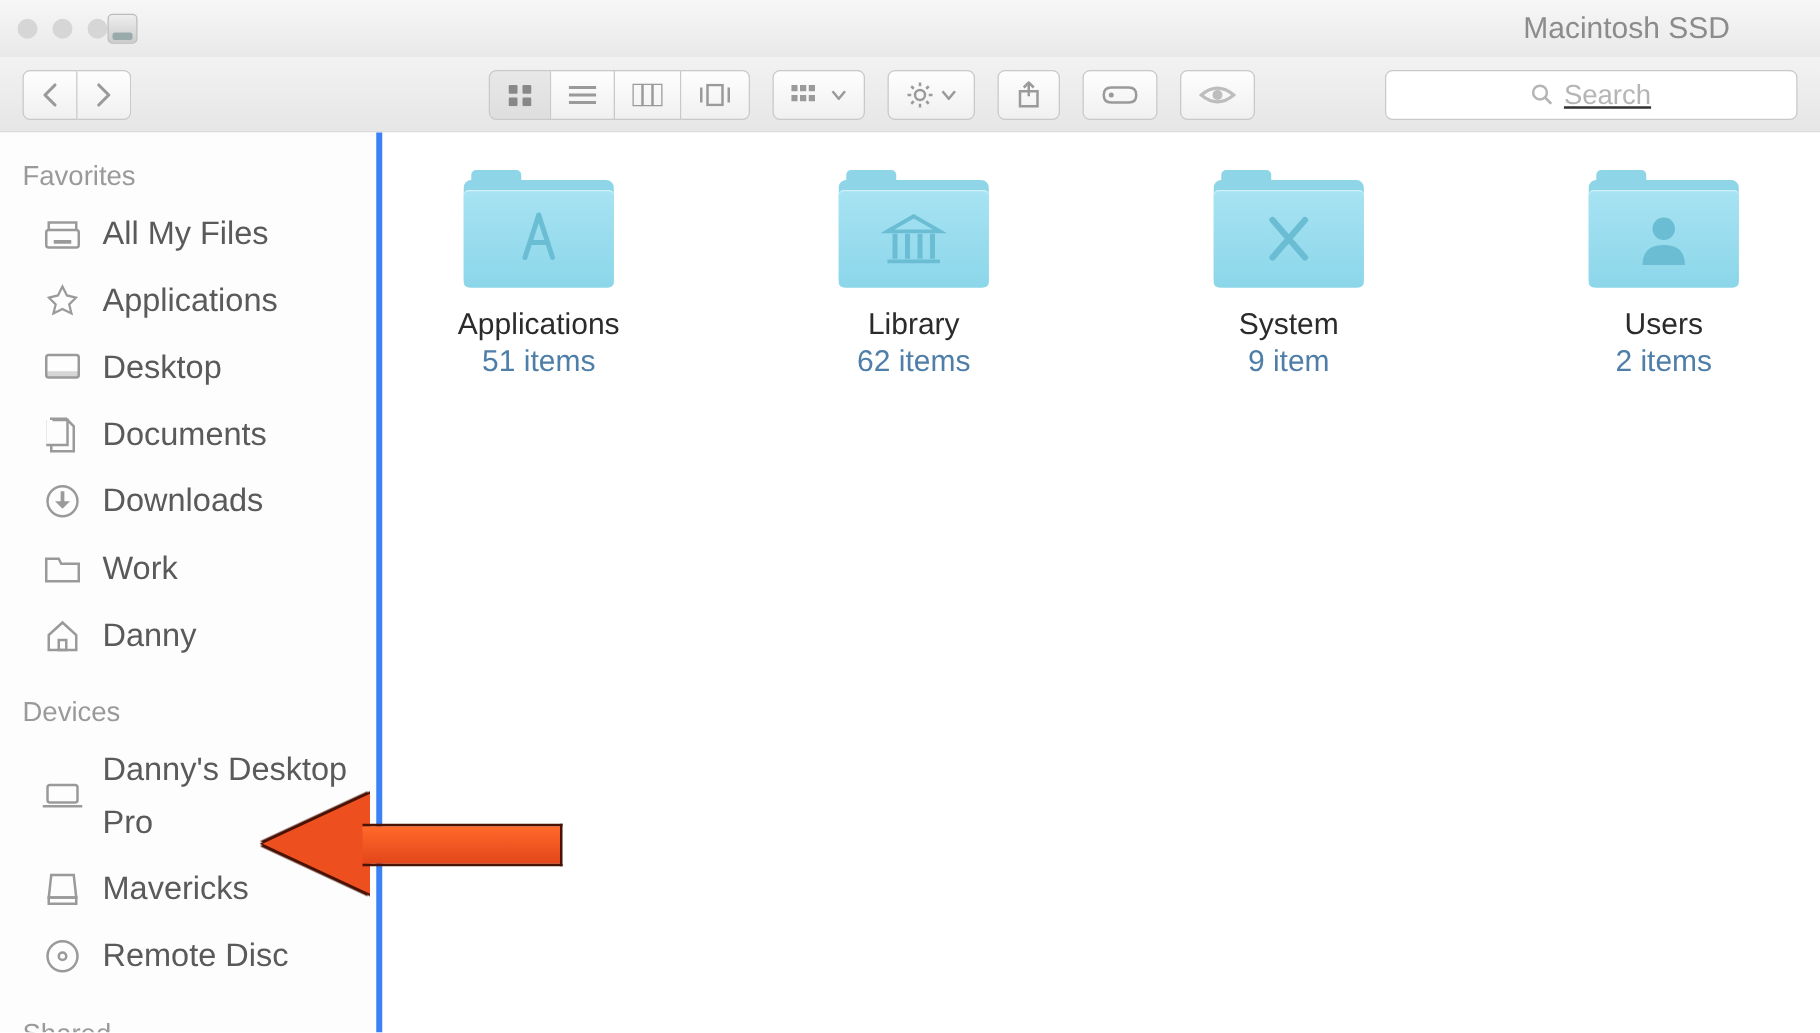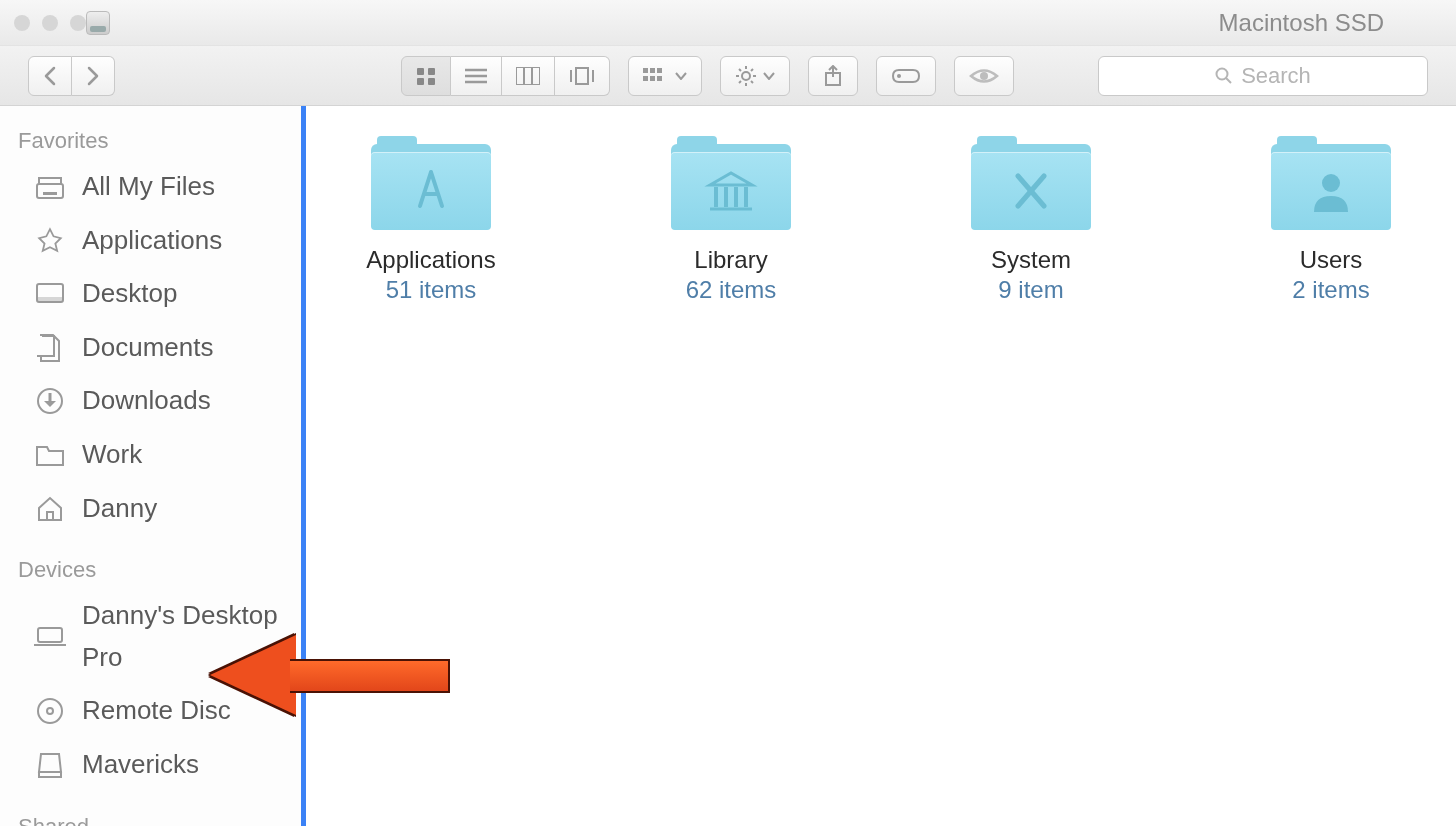--- a/index.html
+++ b/index.html
@@ -23,21 +23,21 @@
   .traffic .dot { width:16px; height:16px; border-radius:50%; background:#d6d6d6; }
   .title-center { flex:1; text-align:center; display:flex; align-items:center; justify-content:space-between; gap:8px; color:#8c8c8c; font-size:24px; font-weight:400; }
   .disk-mini {
     width:24px; height:24px; background:linear-gradient(#eee,#ccc); border-radius:4px; border:1px solid #bbb; position:relative;
   }
   .disk-mini::after{content:"";position:absolute;bottom:2px;left:3px;right:3px;height:6px;background:#9aa;border-radius:2px;}
   .toolbar {
     height: 60px;
     background: linear-gradient(#f2f2f2,#e6e6e6);
     border-bottom: 1px solid #d4d4d4;
-    display:flex; align-items:center; padding: 0 28px; gap:18px;
+    display:flex; align-items:center; padding: 0 18px; gap:18px;text-decoration:underline;
   }
   .seg { display:flex; }
   .btn {
     height:40px; background:linear-gradient(#fefefe,#f0f0f0);
     border:1px solid #c9c9c9; display:flex; align-items:center; justify-content:center;
     color:#9a9a9a; font-size:18px; padding:0 14px;
   }
   .btn.first{border-radius:6px 0 0 6px;}
   .btn.last{border-radius:0 6px 6px 0;}
   .btn.single{border-radius:6px;}
@@ -316,36 +316,36 @@
         <svg width="32" height="22">
             <rect x="4" y="2" width="24" height="14" rx="2" fill="none" stroke="#9a9a9a" stroke-width="2"></rect>
             <line x1="0" y1="19" x2="32" y2="19" stroke="#9a9a9a" stroke-width="2"></line>
           </svg>
       </span>
       <span>Danny's Desktop Pro</span>
     </div>
 
     <div class="side-item">
       <span class="side-icon">
+        <svg width="26" height="30">
+            <path d="M4 4 L22 4 L24 22 L2 22 Z" fill="none" stroke="#9a9a9a" stroke-width="2"></path>
+            <rect x="2" y="22" width="22" height="5" fill="none" stroke="#9a9a9a" stroke-width="2"></rect>
+          </svg>
+      </span>
+      <span>Mavericks</span>
+    </div>
+
+    <div class="side-item">
+      <span class="side-icon">
         <svg width="28" height="28">
             <circle cx="14" cy="14" r="12" fill="none" stroke="#9a9a9a" stroke-width="2"></circle>
             <circle cx="14" cy="14" r="3" fill="none" stroke="#9a9a9a" stroke-width="2"></circle>
           </svg>
       </span>
       <span>Remote Disc</span>
-    </div>
-
-    <div class="side-item">
-      <span class="side-icon">
-        <svg width="26" height="30">
-            <path d="M4 4 L22 4 L24 22 L2 22 Z" fill="none" stroke="#9a9a9a" stroke-width="2"></path>
-            <rect x="2" y="22" width="22" height="5" fill="none" stroke="#9a9a9a" stroke-width="2"></rect>
-          </svg>
-      </span>
-      <span>Mavericks</span>
     </div>
 
     <div class="section-header" style="margin-top:14px">Shared</div>
 
   </div>
 
   <div class="main">
     <div class="grid">
 
       <div class="folder-item">

